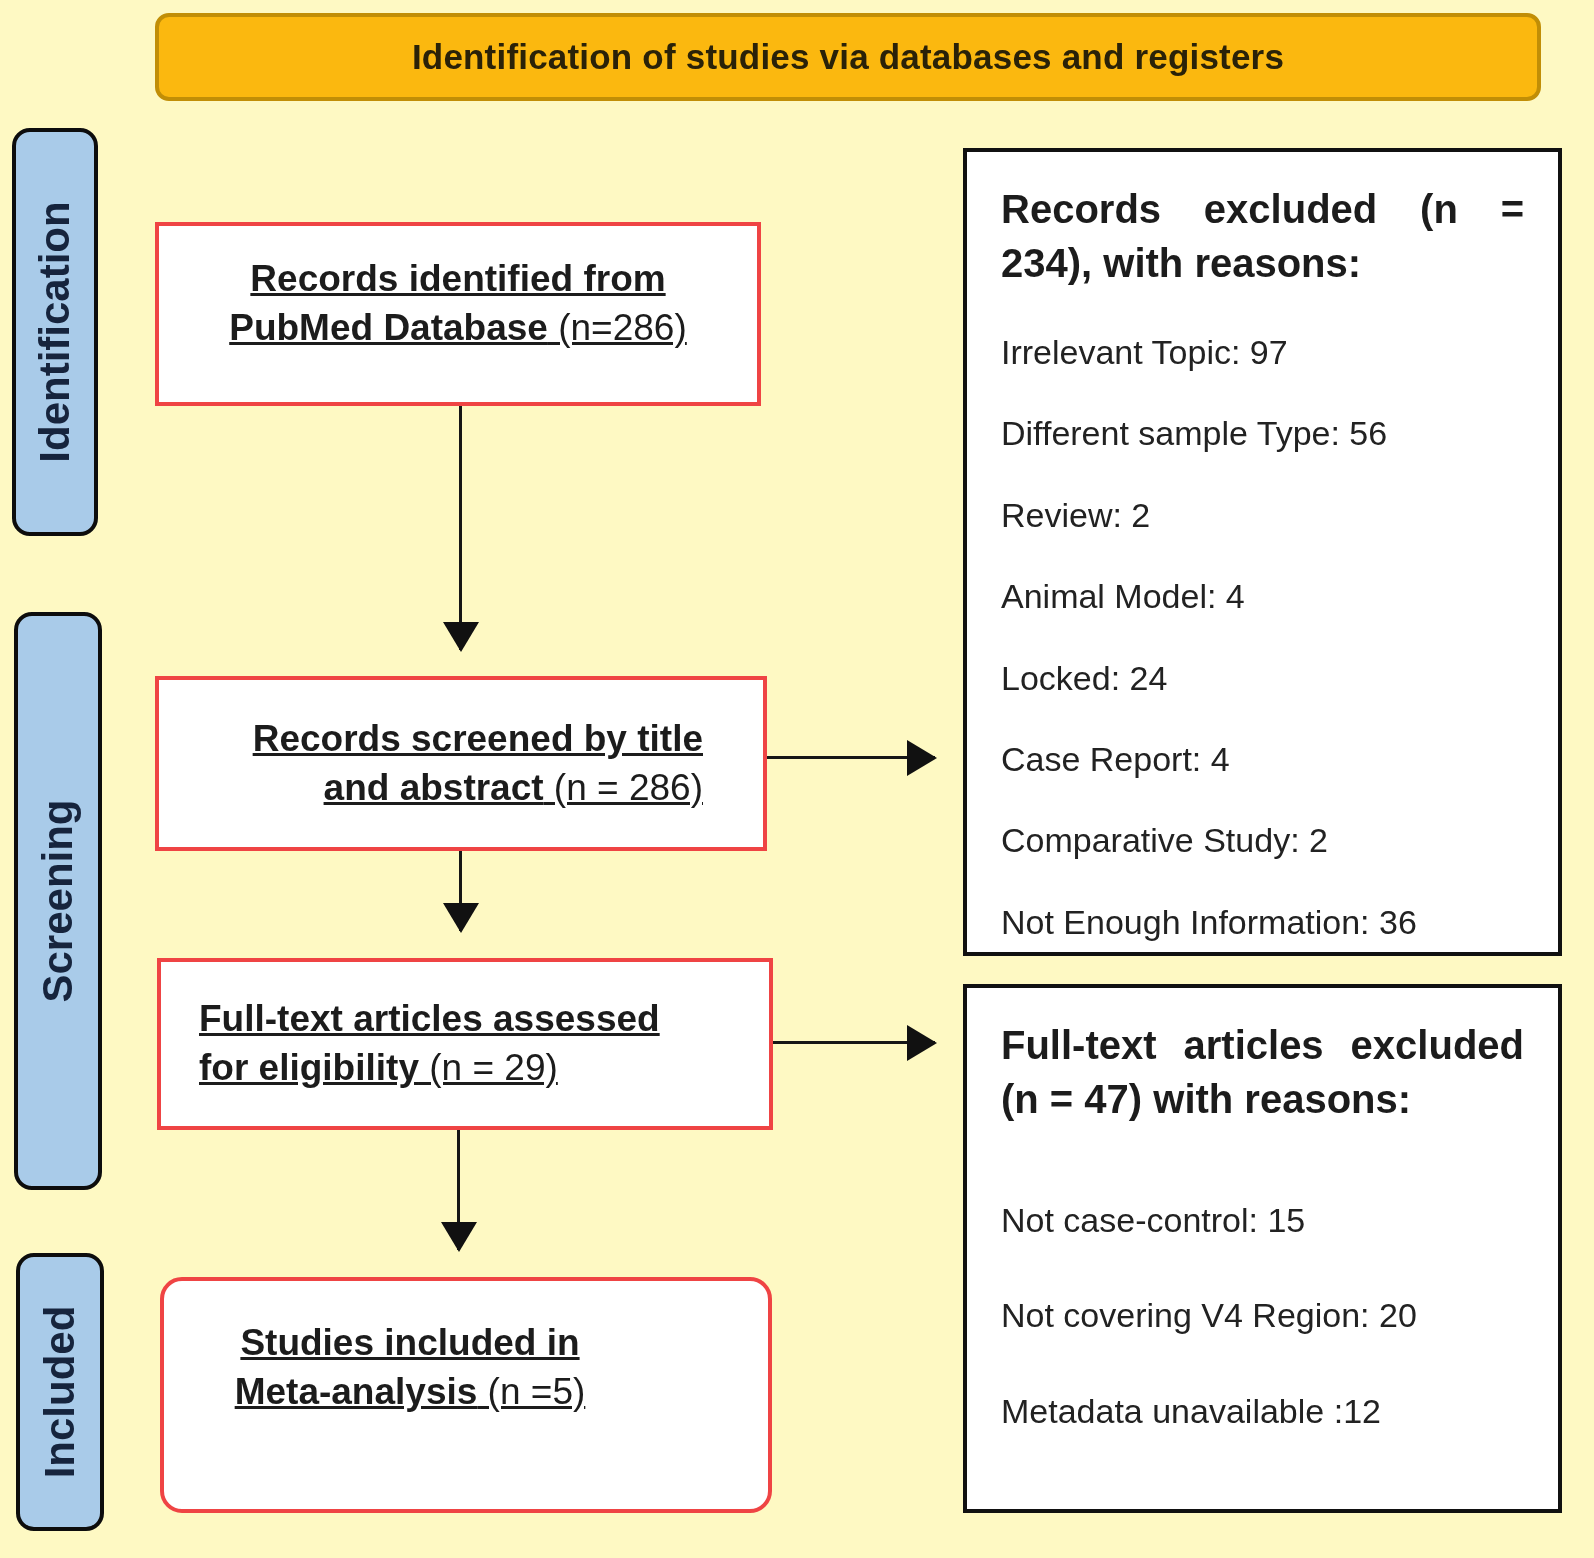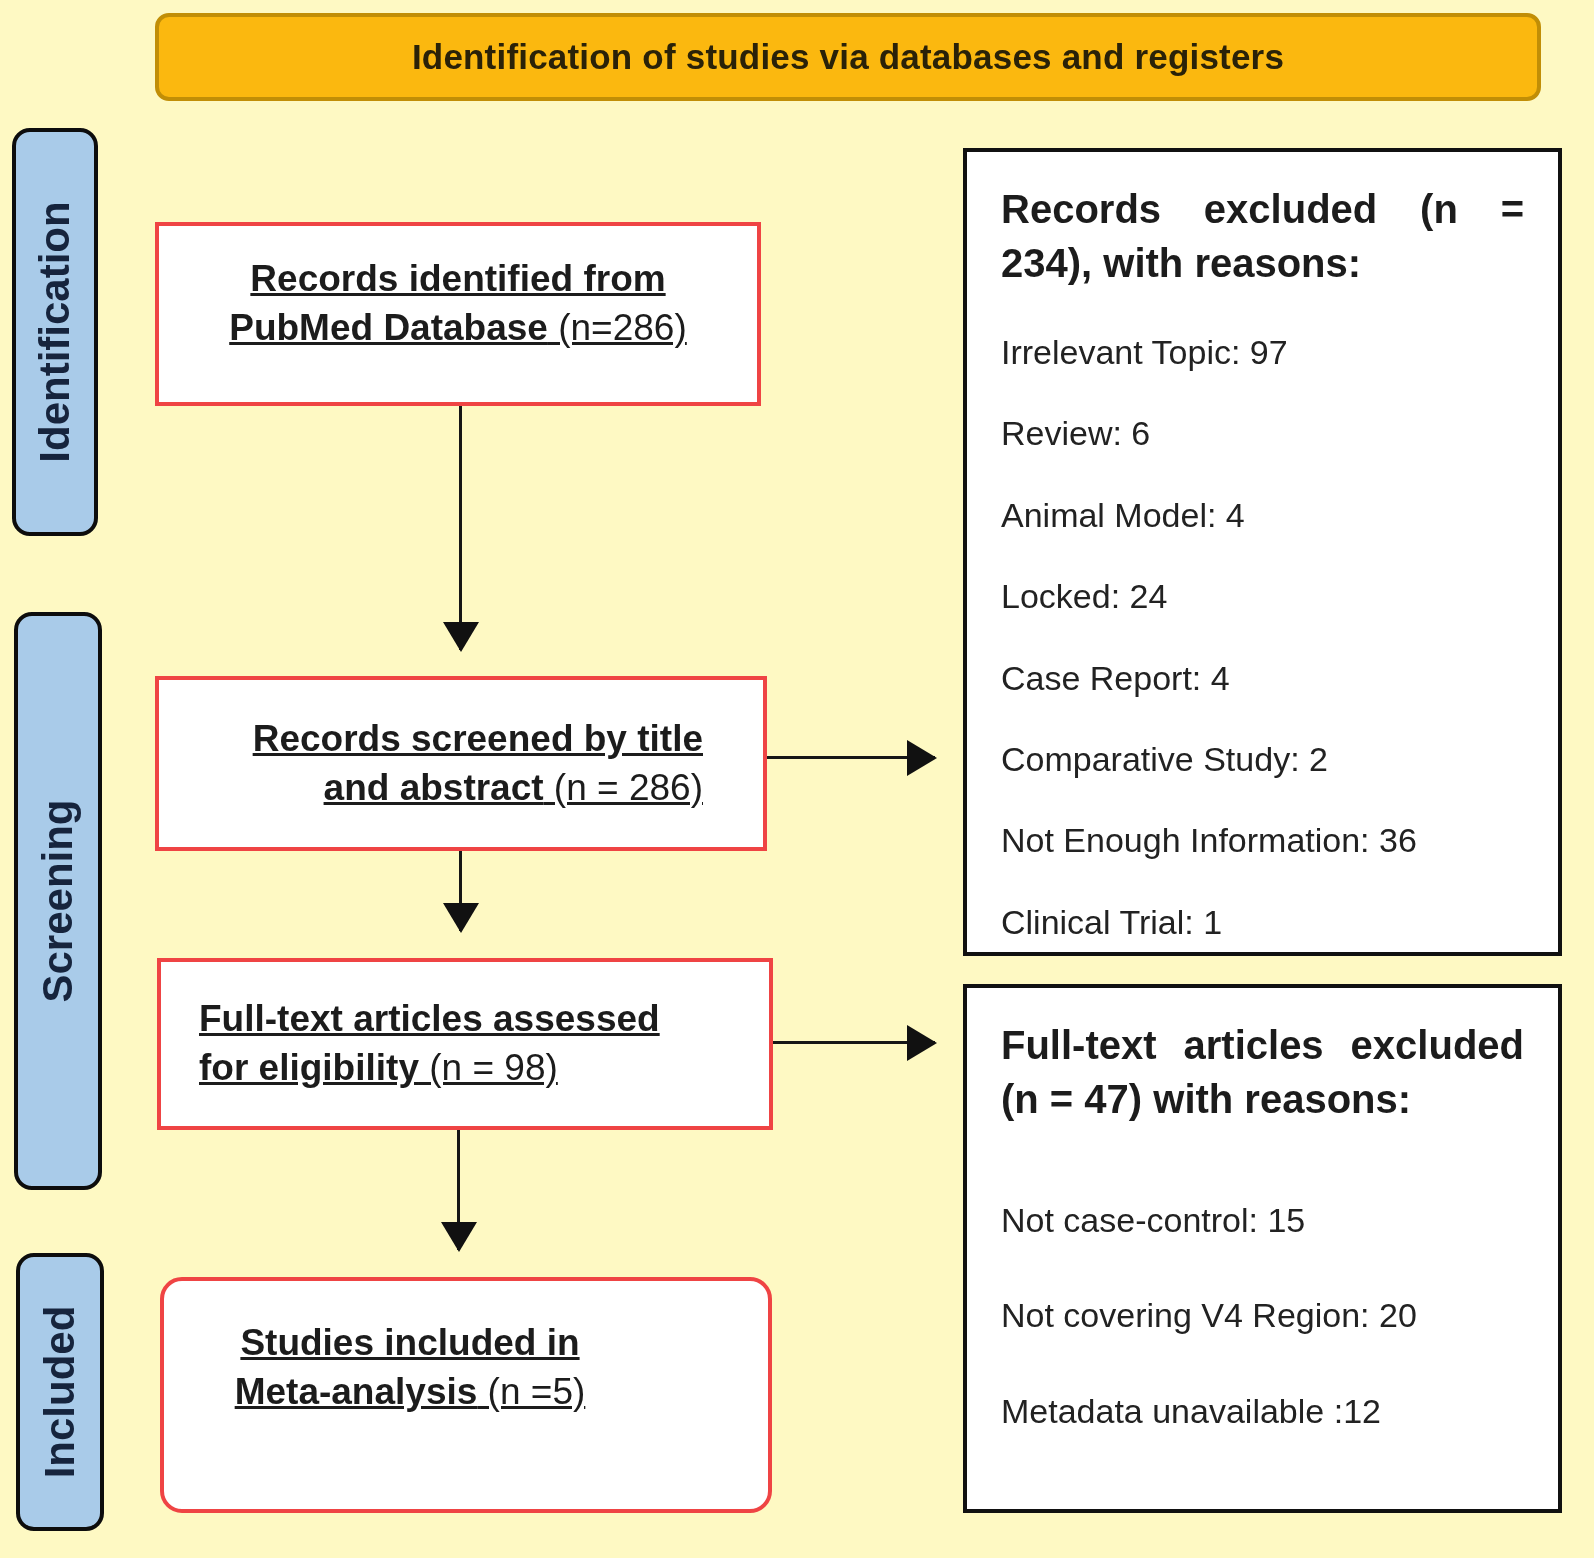--- a/index.html
+++ b/index.html
@@ -122,31 +122,32 @@
 
   <div class="fbox a">
     <div><b>Records identified from PubMed Database</b><span class="normal"> (n=286)</span></div>
   </div>
 
   <div class="fbox b">
     <div><b>Records screened by title and abstract</b><span class="normal"> (n = 286)</span></div>
   </div>
 
   <div class="fbox c">
-    <div><b>Full-text articles assessed for eligibility</b><span class="normal"> (n = 98)</span></div>
+    <div><b>Full-text articles assessed for eligibility</b><span class="normal"> (n = 29)</span></div>
   </div>
 
   <div class="fbox d">
     <div><b>Studies included in Meta-analysis</b><span class="normal"> (n =5)</span></div>
   </div>
 
   <div class="xbox e">
     <div class="heading">Records excluded (n = 234), with reasons:</div>
     <div class="reason">Irrelevant Topic: 97</div>
-    <div class="reason">Review: 6</div>
+    <div class="reason">Different sample Type: 56</div>
+    <div class="reason">Review: 2</div>
     <div class="reason">Animal Model: 4</div>
     <div class="reason">Locked: 24</div>
     <div class="reason">Case Report: 4</div>
     <div class="reason">Comparative Study: 2</div>
     <div class="reason">Not Enough Information: 36</div>
     <div class="reason">Clinical Trial: 1</div>
   </div>
 
   <div class="xbox f">
     <div class="heading">Full-text articles excluded (n = 47) with reasons:</div>

